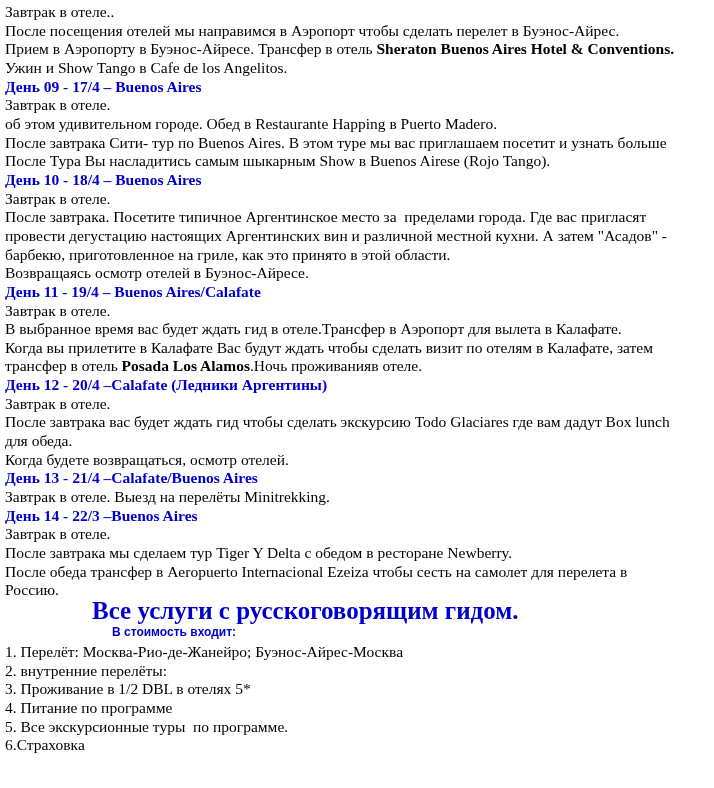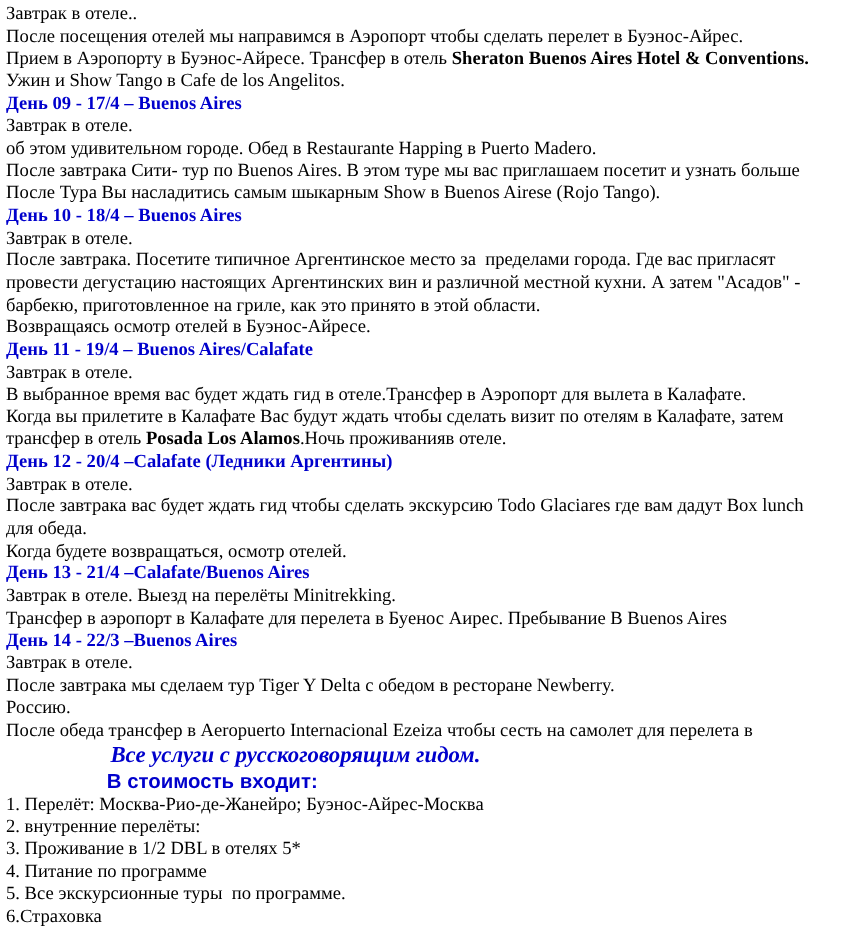--- a/index.html
+++ b/index.html
@@ -27,33 +27,32 @@
   .line .b {
     font-weight: bold;
   }
   .heading {
     color: var(--accent-blue, #0000cc);
     font-weight: bold;
   }
   .services {
     color: var(--accent-blue, #0000cc);
     font-weight: bold;
-    font-style: italic;
-    font-size: 19px;
+    font-size: 25px;
     line-height: 22px;
     margin-left: 87px;
   }
   .cost {
     color: var(--accent-blue, #0000cc);
     font-weight: bold;
     font-family: "Liberation Sans", "DejaVu Sans", sans-serif;
     font-style: normal;
-    font-size: 17px;
+    font-size: 12px;
     line-height: 21px;
-    margin-left: 84px;
+    margin-left: 107px;
   }
 </style>
 </head>
 <body style="background: rgb(255, 255, 255);">
 
 <main class="doc">
   <div id="doc-body">
       <div class="line"><span class="seg">Завтрак в отеле..</span></div>
       <div class="line"><span class="seg">После посещения отелей мы направимся в Аэропорт чтобы сделать перелет в Буэнос-Айрес.</span></div>
       <div class="line"><span class="seg">Прием в Аэропорту в Буэнос-Айресе. Трансфер в отель </span><span class="seg b">Sheraton Buenos Aires Hotel &amp; Conventions.</span></div>
@@ -74,26 +73,25 @@
       <div class="line"><span class="seg">В выбранное время вас будет ждать гид в отеле.Трансфер в Аэропорт для вылета в Калафате.</span></div>
       <div class="line"><span class="seg">Когда вы прилетите в Калафате Вас будут ждать чтобы сделать визит по отелям в Калафате, затем</span></div>
       <div class="line"><span class="seg">трансфер в отель </span><span class="seg b">Posada Los Alamos</span><span class="seg">.Ночь проживанияв отеле.</span></div>
       <div class="line heading"><span class="seg b">День 12 - 20/4 –Calafate (Ледники Аргентины)</span></div>
       <div class="line"><span class="seg">Завтрак в отеле.</span></div>
       <div class="line"><span class="seg">После завтрака вас будет ждать гид чтобы сделать экскурсию Todo Glaciares где вам дадут Box lunch</span></div>
       <div class="line"><span class="seg">для обеда.</span></div>
       <div class="line"><span class="seg">Когда будете возвращаться, осмотр отелей.</span></div>
       <div class="line heading"><span class="seg b">День 13 - 21/4 –Calafate/Buenos Aires</span></div>
       <div class="line"><span class="seg">Завтрак в отеле. Выезд на перелёты Minitrekking.</span></div>
-      <div class="line"><span class="seg">Трансфер в аэропорт в Калафате для перелета в Буенос Аирес. Пребывание В Buenos Aires</span></div>
       <div class="line heading"><span class="seg b">День 14 - 22/3 –Buenos Aires</span></div>
       <div class="line"><span class="seg">Завтрак в отеле.</span></div>
       <div class="line"><span class="seg">После завтрака мы сделаем тур Tiger Y Delta с обедом в ресторане Newberry.</span></div>
+      <div class="line"><span class="seg">После обеда трансфер в Aeropuerto Internacional Ezeiza чтобы сесть на самолет для перелета в</span></div>
       <div class="line"><span class="seg">Россию.</span></div>
-      <div class="line"><span class="seg">После обеда трансфер в Aeropuerto Internacional Ezeiza чтобы сесть на самолет для перелета в</span></div>
       <div class="line services"><span class="seg b">Все услуги с русскоговорящим гидом.</span></div>
       <div class="line cost"><span class="seg b">В стоимость входит:</span></div>
       <div class="line"><span class="seg">1. Перелёт: Москва-Рио-де-Жанейро; Буэнос-Айрес-Москва</span></div>
       <div class="line"><span class="seg">2. внутренние перелёты:</span></div>
       <div class="line"><span class="seg">3. Проживание в 1/2 DBL в отелях 5*</span></div>
       <div class="line"><span class="seg">4. Питание по программе</span></div>
       <div class="line"><span class="seg">5. Все экскурсионные туры  по программе.</span></div>
       <div class="line"><span class="seg">6.Страховка</span></div>
     </div>
 </main>

